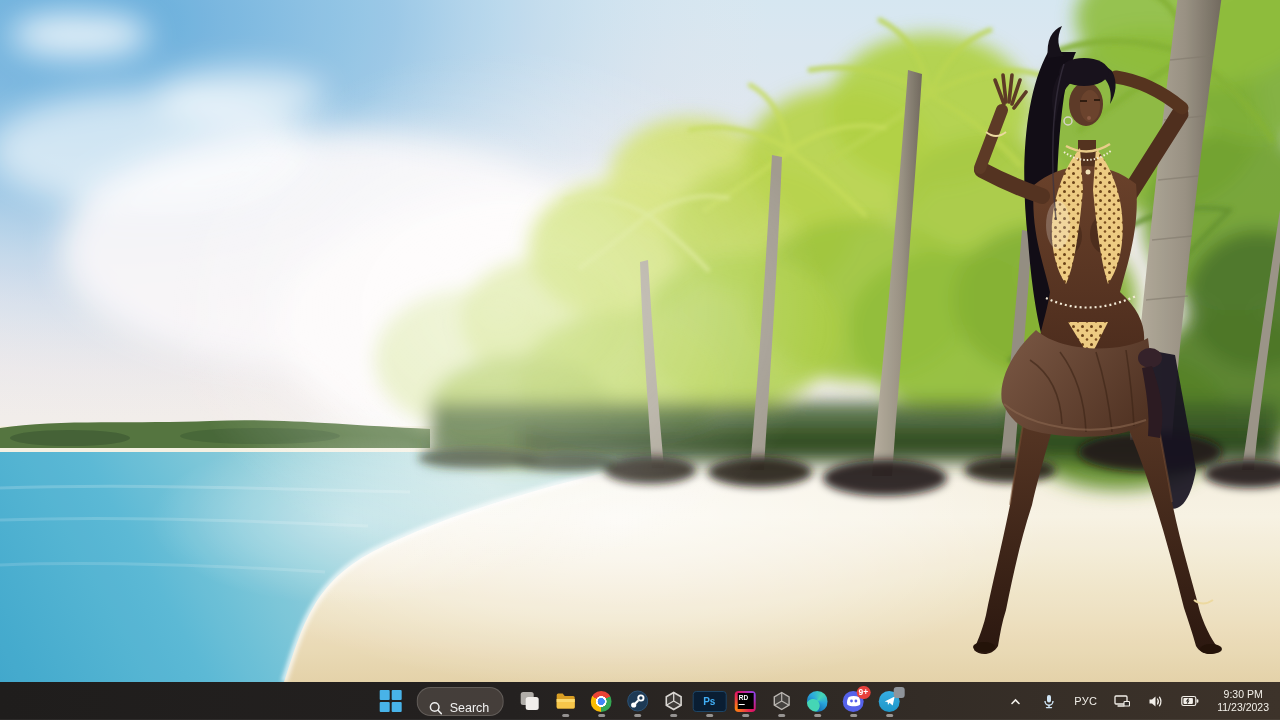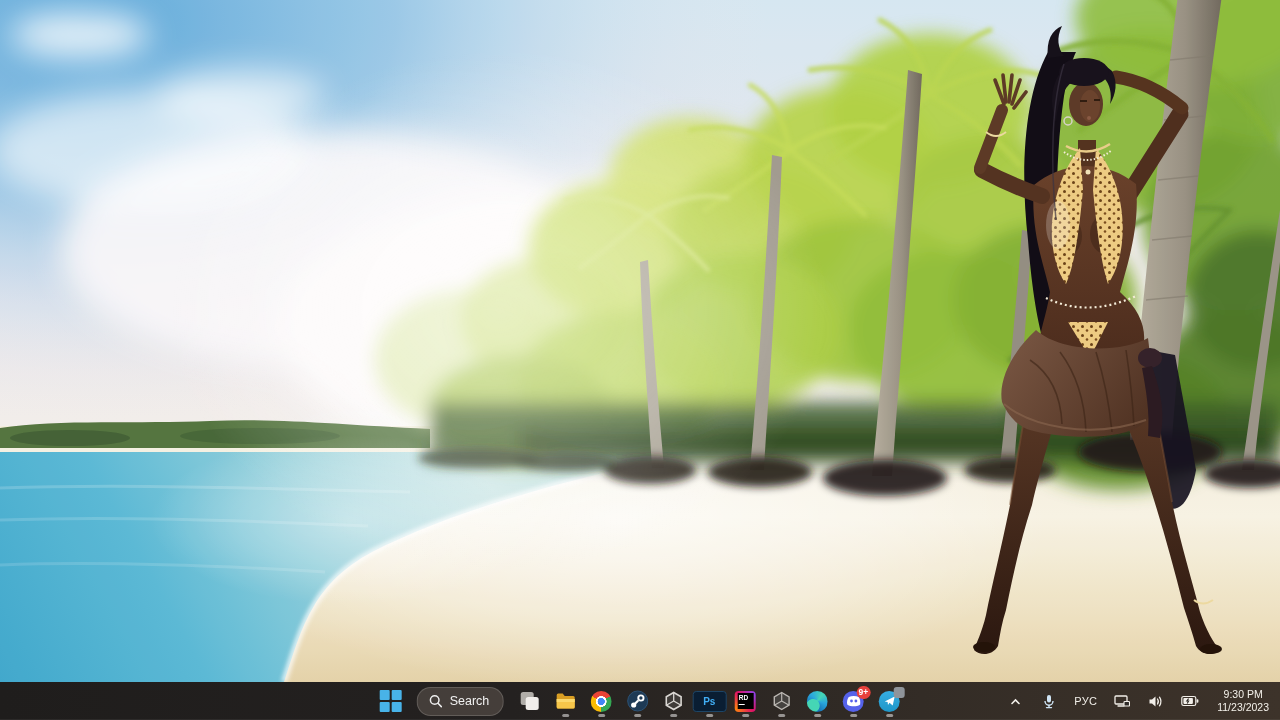--- a/index.html
+++ b/index.html
@@ -19,21 +19,21 @@
     border-radius:5px;display:flex;align-items:center;justify-content:center;padding:0;cursor:pointer;}
   .dash{position:absolute;bottom:1px;left:50%;transform:translateX(-50%);
     width:7px;height:3px;border-radius:2px;background:rgba(255,255,255,0.5);}
   .badge{position:absolute;top:2px;right:0;min-width:13px;height:13px;border-radius:7px;
     background:#e8413c;color:#fff;font-size:8.5px;font-weight:bold;line-height:13px;
     text-align:center;padding:0 2px;box-sizing:border-box;}
   .badge.gray{background:#8f949a;width:11px;min-width:11px;height:11px;border-radius:3px;top:3px;right:2px;}
 
   .search-pill{height:27px;margin:0 7px;padding:0 13px 0 11px;border-radius:14px;
     background:rgba(96,88,80,0.55);border:1px solid rgba(255,255,255,0.16);
-    display:flex;align-items:center;gap:7px;color:#f1f1f1;font-size:12.5px;cursor:pointer;}
+    display:flex;align-items:flex-end;gap:7px;color:#f1f1f1;font-size:12.5px;cursor:pointer;}
 
   
   .win-logo{display:grid;grid-template-columns:10px 10px;grid-template-rows:10px 10px;gap:1.5px;}
   .win-logo span{background:#48b3e8;border-radius:1px;}
   .chrome-icon{width:21px;height:21px;border-radius:50%;
     background:
       radial-gradient(circle,#4286f5 0 3.4px,transparent 3.8px),
       radial-gradient(circle,#ffffff 0 5.2px,transparent 5.6px),
       conic-gradient(from -60deg,#ea4335 0 120deg,#34a853 120deg 240deg,#fbbc05 240deg 360deg);}
   .edge-icon{width:21px;height:21px;border-radius:50%;

